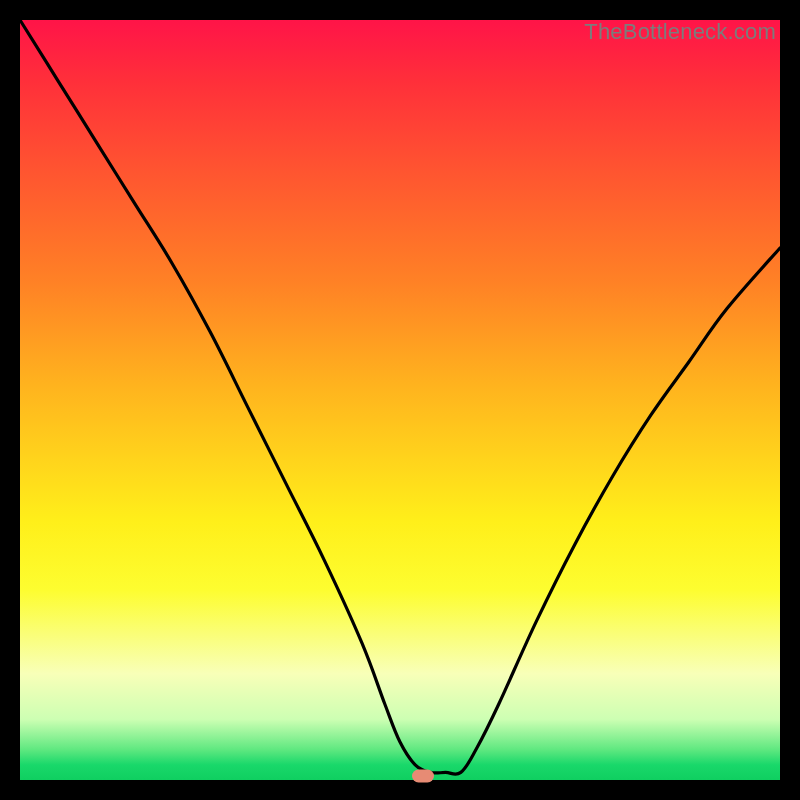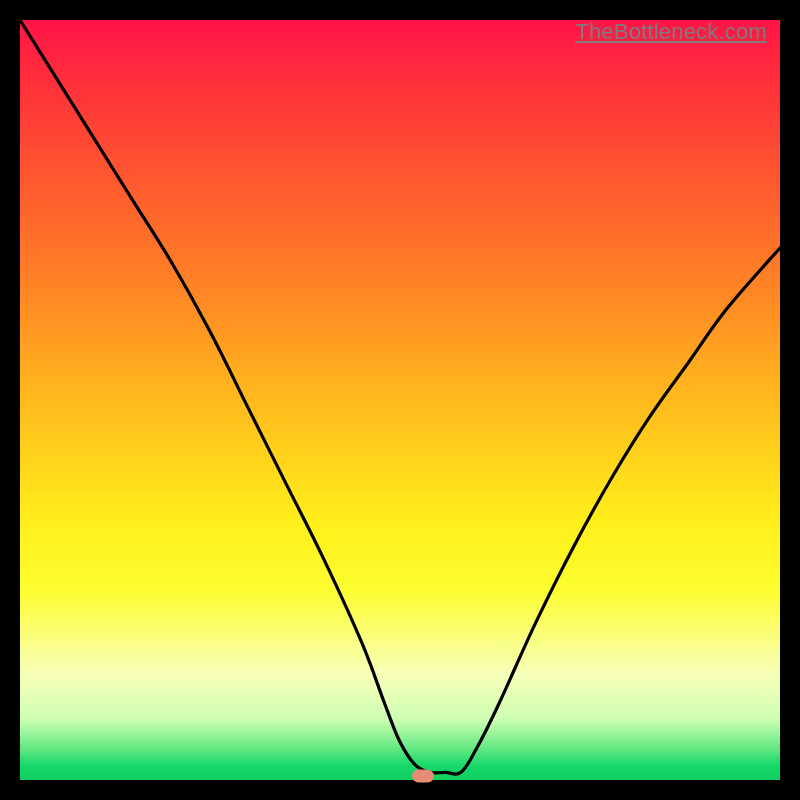--- a/index.html
+++ b/index.html
@@ -36,27 +36,26 @@
       #f8ffb8 86%,
       #cdffb3 92%,
       #5fe880 96%,
       #19d86a 98%,
       #0fcf60 100%
     );
   }
   .watermark {
     position: absolute;
     top: -1px;
-    right: 13px;
+    right: 4px;
     color: #7c7c7c;
     font-size: 22px;
     font-weight: 400;
     letter-spacing: 0.2px;
     user-select: none;
-    text-decoration: underline;
   }
   svg.curve {
     position: absolute;
     left: 0;
     top: 0;
     width: 760px;
     height: 760px;
     overflow: visible;
   }
   .marker {

